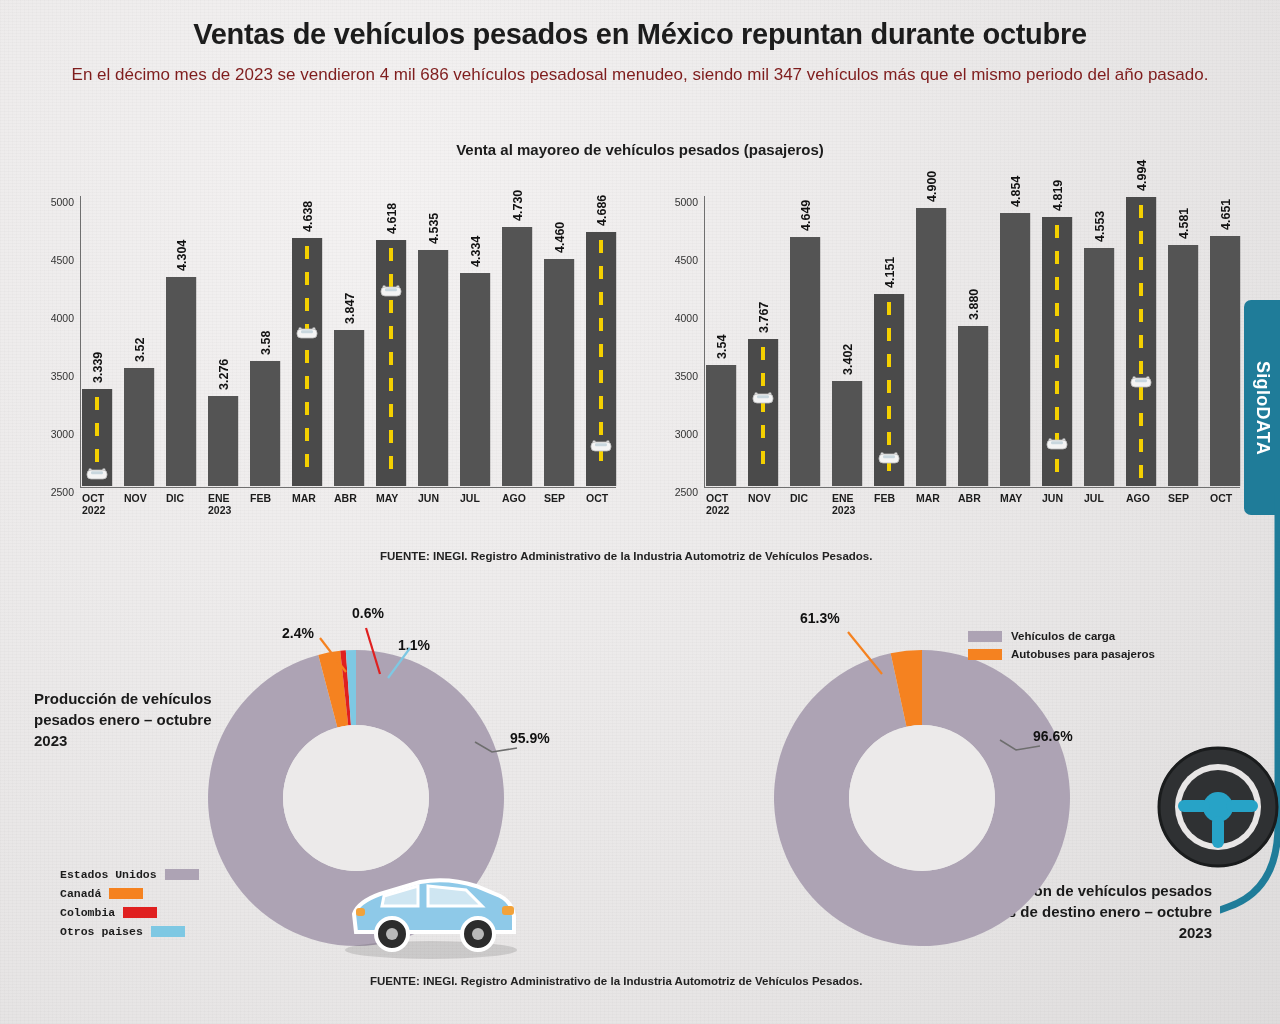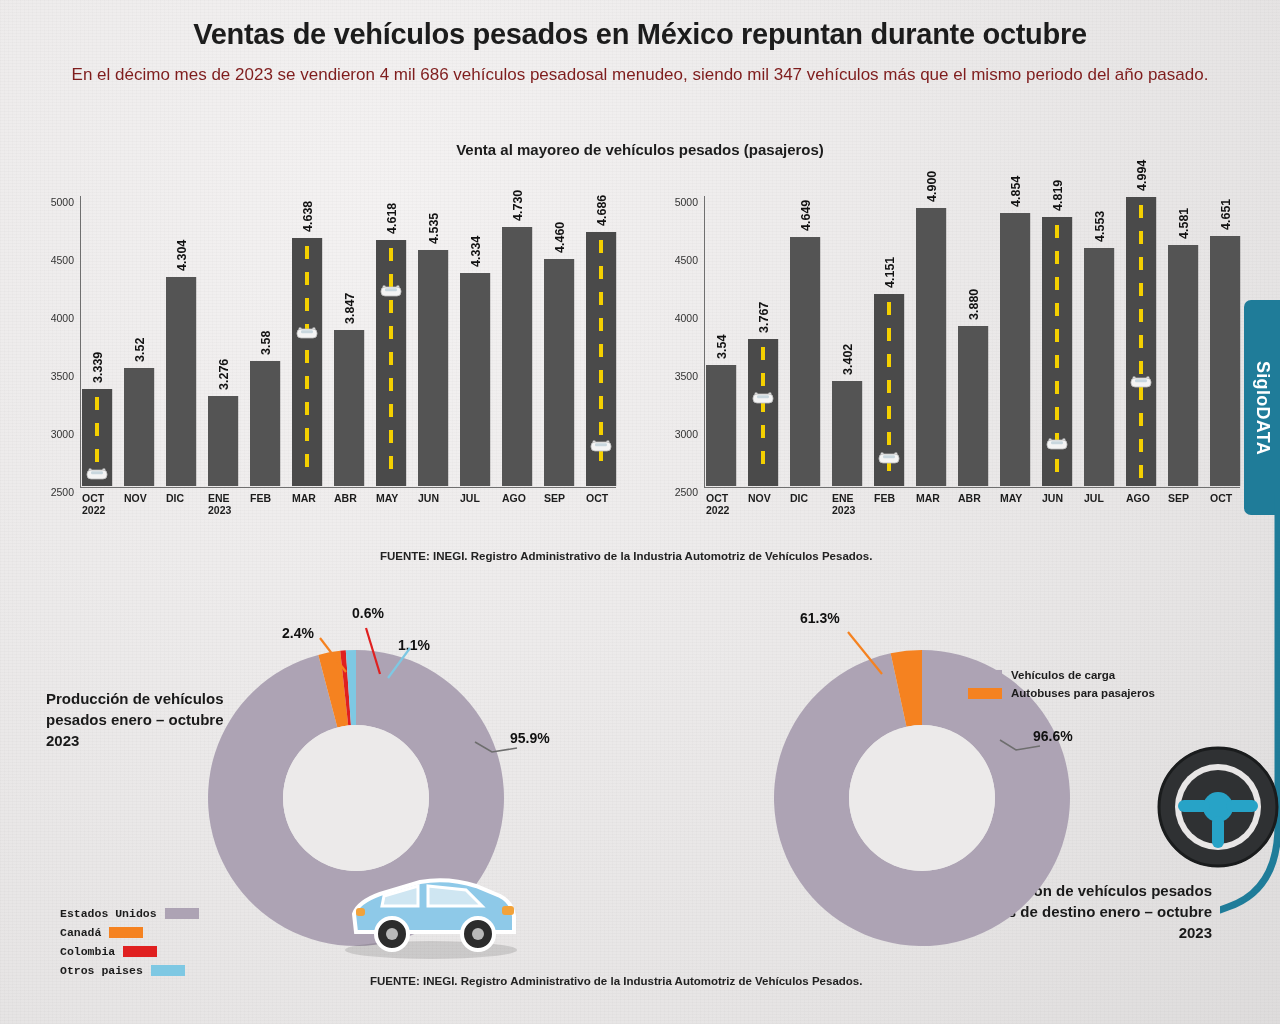--- a/index.html
+++ b/index.html
@@ -99,28 +99,28 @@
   #note-bottom{ top:973px; left:370px; width:640px; }
 
   
   .donut-wrap{ position:absolute; }
   #donut-left{ left:206px; top:648px; width:300px; height:300px; }
   #donut-right{ left:772px; top:648px; width:300px; height:300px; }
 
   .donut-title{
     position:absolute; font-size:15px; font-weight:bold; line-height:1.4; color:#1a1a1a;
   }
-  #donut-title-left{ left:46px; top:688px; width:200px; }
+  #donut-title-left{ left:34px; top:688px; width:200px; }
   #donut-title-right{ left:952px; top:880px; width:260px; text-align:right; }
 
   .pct-label{
     position:absolute; font-size:14px; font-weight:bold; color:#111;
   }
 
-  .legend{ position:absolute;margin-top:39px; }
+  .legend{ position:absolute; }
   .legend .row{ display:flex; align-items:center; margin-bottom:6px; }
   .legend .sw{ width:34px; height:11px; margin-left:8px; order:2; }
   .legend .lb{ font-size:11.5px; font-weight:bold; order:1; text-align:right; }
   #legend-left{ left:60px; top:868px; width:170px; }
   #legend-left .row{ justify-content:flex-start;font-family:Liberation Mono, monospace; }
 
   #legend-right{ left:968px; top:630px; width:220px; }
   #legend-right .row{ justify-content:flex-start; }
   #legend-right .sw{ order:1; margin-left:0; margin-right:9px; }
   #legend-right .lb{ order:2; text-align:left; }

